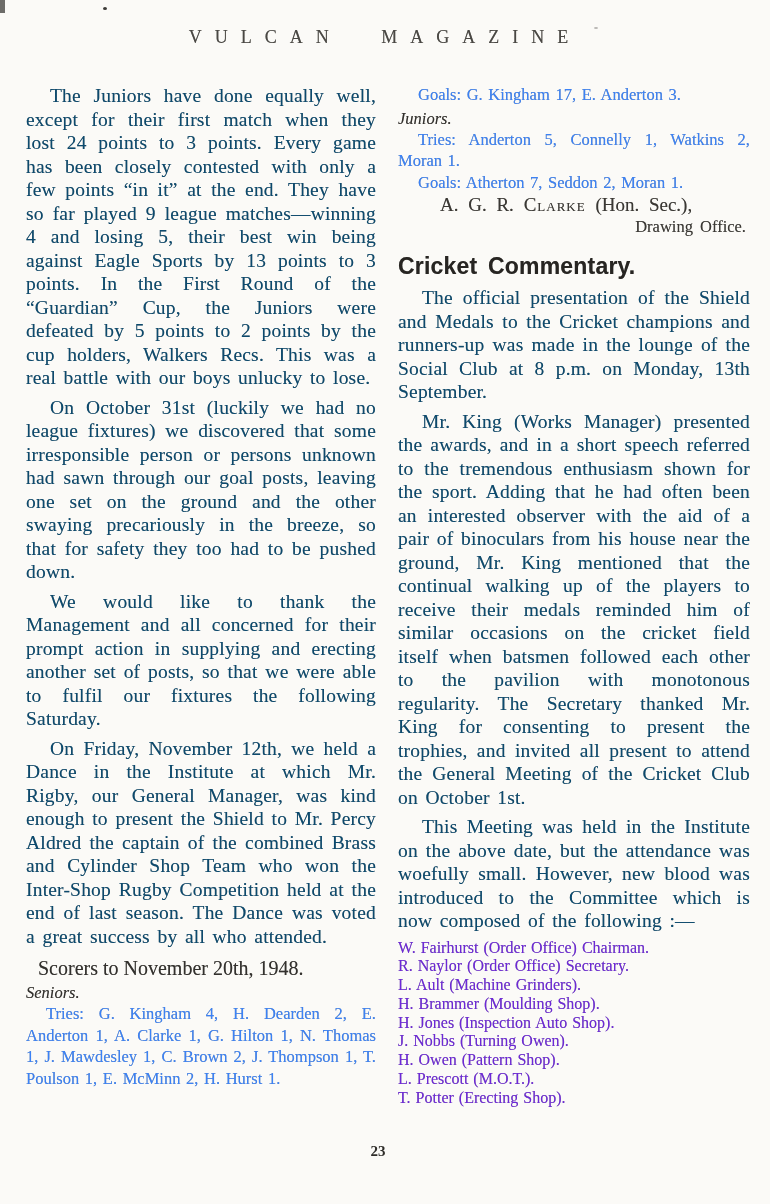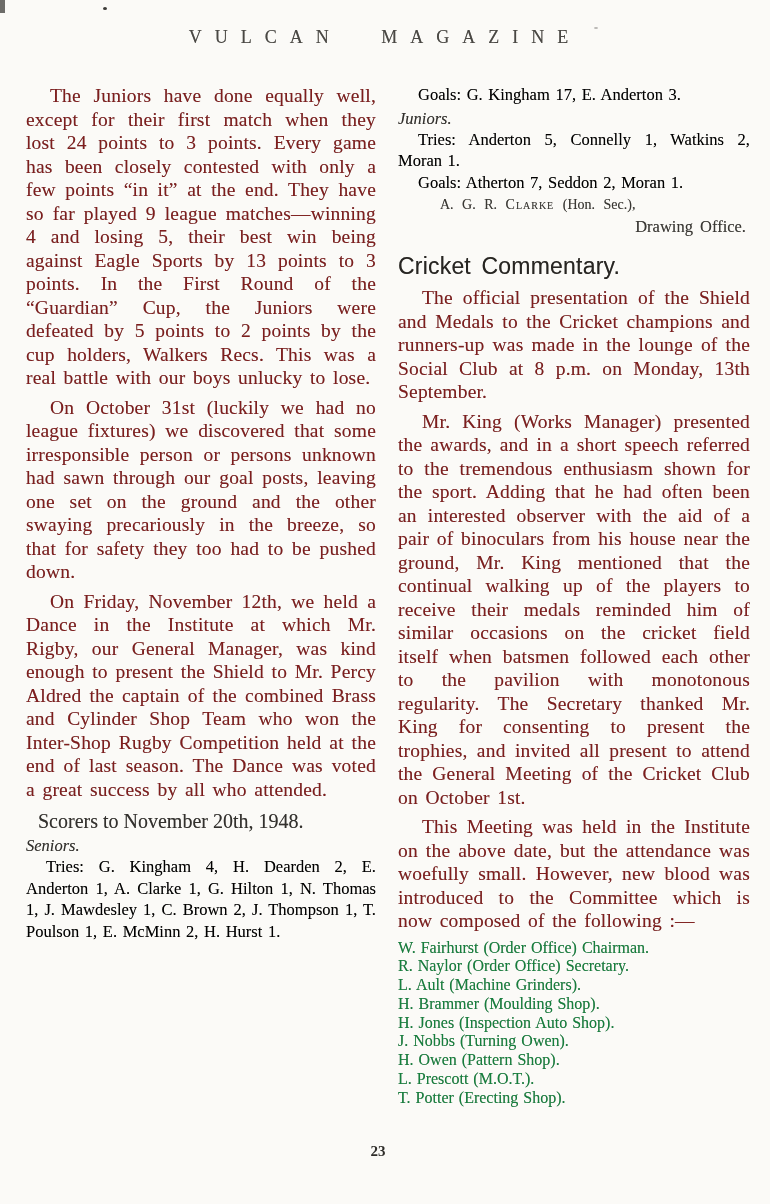--- a/index.html
+++ b/index.html
@@ -36,77 +36,77 @@
   .col-left  { width: 350px; }
   .col-right { width: 352px; }
   .body-para {
     margin: 0 0 6px 0;
     font-size: 19.5px;
     line-height: 23.5px;
     text-align: justify;
     text-indent: 24px;
     word-spacing: 2.5px;
     letter-spacing: 0.2px;
-    color: #7f1d1d;
+    color: #0c4a6e;
   }
   .scorers-heading {
     margin: 8px 0 2px 0;
     font-size: 20px;
     line-height: 24px;
     text-indent: 12px;
   }
   .ital-label {
     font-style: italic;
     font-size: 16.5px;
     line-height: 21px;
     margin: 2px 0 0 0;
   }
   .small-para {
     margin: 0;
     font-size: 16.5px;
     line-height: 21.5px;
     text-align: justify;
     text-indent: 20px;
     word-spacing: 1.5px;
-    color: #000000;
+    color: #3b82f6;
   }
   .sig-line {
     margin: 1px 0 0 0;
-    font-size: 14px;
+    font-size: 19px;
     line-height: 21.5px;
     text-indent: 42px;
     word-spacing: 5px;
     color: #3a3834;
   }
   .smallcaps { font-variant-caps: small-caps; letter-spacing: 1px; }
   .sig-office {
     margin: 0 4px 0 0;
     font-size: 16.5px;
     line-height: 21.5px;
     text-align: right;
     word-spacing: 3px;
     color: #3a3834;
   }
   .section-heading {
     font-family: "Liberation Sans", sans-serif;
-    font-weight: 400;
+    font-weight: 700;
     font-size: 23px;
     line-height: 26px;
     margin: 16px 0 7px 0;
     letter-spacing: 0.2px;
     word-spacing: 4px;
     color: #272522;
   }
   .committee { margin-top: 3px; }
   .committee-line {
     margin: 0;
     font-size: 16px;
     line-height: 18.8px;
     word-spacing: 1px;
-    color: #15803d;
+    color: #6d28d9;
     white-space: nowrap;
   }
   .page-number {
     position: absolute;
     left: 0; right: 14px;
     bottom: 44px;
     text-align: center;
     font-size: 15px;
     font-weight: 600;
     color: #2e2c29;
@@ -125,20 +125,21 @@
   <div class="speck speck-2"></div>
   <div class="edge-mark"></div>
 
   <div class="masthead">VULCAN MAGAZINE</div>
 
   <div class="columns">
 
     <div class="col col-left">
       <p class="body-para">The Juniors have done equally well, except for their first match when they lost 24 points to 3 points. Every game has been closely contested with only a few points “in it” at the end. They have so far played 9 league matches—winning 4 and losing 5, their best win being against Eagle Sports by 13 points to 3 points. In the First Round of the “Guardian” Cup, the Juniors were defeated by 5 points to 2 points by the cup holders, Walkers Recs. This was a real battle with our boys unlucky to lose.</p>
       <p class="body-para">On October 31st (luckily we had no league fixtures) we discovered that some irresponsible person or persons unknown had sawn through our goal posts, leaving one set on the ground and the other swaying precariously in the breeze, so that for safety they too had to be pushed down.</p>
+      <p class="body-para">We would like to thank the Management and all concerned for their prompt action in supplying and erecting another set of posts, so that we were able to fulfil our fixtures the following Saturday.</p>
       <p class="body-para">On Friday, November 12th, we held a Dance in the Institute at which Mr. Rigby, our General Manager, was kind enough to present the Shield to Mr. Percy Aldred the captain of the combined Brass and Cylinder Shop Team who won the Inter-Shop Rugby Competition held at the end of last season. The Dance was voted a great success by all who attended.</p>
       <p class="scorers-heading">Scorers to November 20th, 1948.</p>
       <p class="ital-label">Seniors.</p>
       <p class="small-para">Tries: G. Kingham 4, H. Dearden 2, E. Anderton 1, A. Clarke 1, G. Hilton 1, N. Thomas 1, J. Mawdesley 1, C. Brown 2, J. Thompson 1, T. Poulson 1, E. McMinn 2, H. Hurst 1.</p>
     </div>
 
     <div class="col col-right">
       <p class="small-para">Goals: G. Kingham 17, E. Anderton 3.</p>
       <p class="ital-label">Juniors.</p>
       <p class="small-para">Tries: Anderton 5, Connelly 1, Watkins 2, Moran 1.</p>

